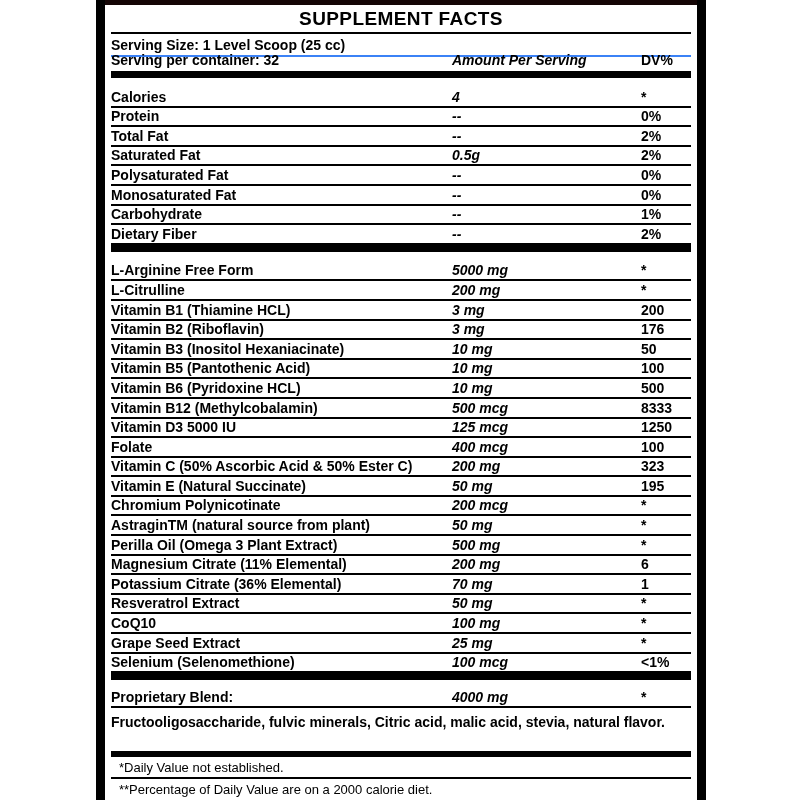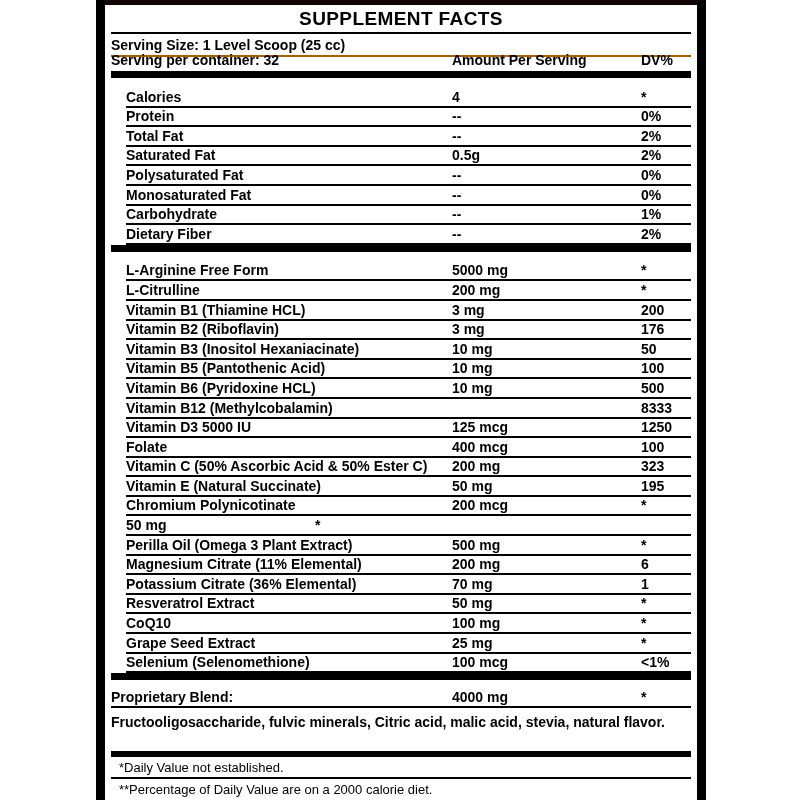--- a/index.html
+++ b/index.html
@@ -5,28 +5,28 @@
   * { margin:0; padding:0; box-sizing:border-box; }
   html,body { width:800px; height:800px; background:#ffffff; overflow:hidden;
               font-family:"Liberation Sans", sans-serif; color:#000; position:relative; }
   .label { position:absolute; left:96px; top:0; width:610px; height:800px;
            border-left:9px solid #000; border-right:9px solid #000; background:#fff; }
   .top-strip { height:5px; background:#140505; }
   .inner { padding:0 6px; }
   .title { font-size:19px; font-weight:bold; text-align:center; letter-spacing:.4px;
            padding:3px 0 2px; border-bottom:2px solid #000; }
   .serving-row { font-size:14px; font-weight:bold; height:23px; display:flex;
-                 align-items:flex-end; padding-bottom:2px; border-bottom:2px solid #a16207; }
+                 align-items:flex-end; padding-bottom:2px; border-bottom:2px solid #3b82f6; }
   .header-row { font-size:14px; font-weight:bold; height:14px; display:flex;
                 align-items:flex-end; padding-bottom:3px; }
   .cell-name { flex:1; white-space:nowrap; }
-  .cell-amount { width:183px; flex:none; white-space:nowrap; }
+  .cell-amount { width:183px; flex:none; white-space:nowrap;font-style:italic; }
   .cell-dv { width:56px; flex:none; white-space:nowrap; padding-left:6px; }
   .thick { height:7px; background:#000; }
-  .section { margin-top:10px;margin-left:15px; }
+  .section { margin-top:10px; }
   .section-prop { margin-top:8px; }
   .row { display:flex; align-items:flex-end; height:19.6px; border-bottom:2px solid #000;
          font-size:14px; font-weight:bold; padding-bottom:1px; }
   .ingredients { font-size:14px; font-weight:bold; line-height:18px; padding-top:5px; }
   .thick-bottom { margin-top:20px; height:6px; background:#000; }
   .footnote { font-size:13px; font-weight:normal; padding:3px 0 2px 8px; }
   .footnote.first { border-bottom:2px solid #000; }
 </style>
 </head>
 <body>
@@ -125,20 +125,21 @@
           <span class="cell-amount">10 mg</span>
           <span class="cell-dv">100</span>
         </div>
         <div class="row">
           <span class="cell-name">Vitamin B6 (Pyridoxine HCL)</span>
           <span class="cell-amount">10 mg</span>
           <span class="cell-dv">500</span>
         </div>
         <div class="row">
           <span class="cell-name">Vitamin B12 (Methylcobalamin)</span>
+          <span class="cell-amount">500 mcg</span>
           <span class="cell-dv">8333</span>
         </div>
         <div class="row">
           <span class="cell-name">Vitamin D3 5000 IU</span>
           <span class="cell-amount">125 mcg</span>
           <span class="cell-dv">1250</span>
         </div>
         <div class="row">
           <span class="cell-name">Folate</span>
           <span class="cell-amount">400 mcg</span>
@@ -153,20 +154,21 @@
           <span class="cell-name">Vitamin E (Natural Succinate)</span>
           <span class="cell-amount">50 mg</span>
           <span class="cell-dv">195</span>
         </div>
         <div class="row">
           <span class="cell-name">Chromium Polynicotinate</span>
           <span class="cell-amount">200 mcg</span>
           <span class="cell-dv">*</span>
         </div>
         <div class="row">
+          <span class="cell-name">AstraginTM (natural source from plant)</span>
           <span class="cell-amount">50 mg</span>
           <span class="cell-dv">*</span>
         </div>
         <div class="row">
           <span class="cell-name">Perilla Oil (Omega 3 Plant Extract)</span>
           <span class="cell-amount">500 mg</span>
           <span class="cell-dv">*</span>
         </div>
         <div class="row">
           <span class="cell-name">Magnesium Citrate (11% Elemental)</span>

